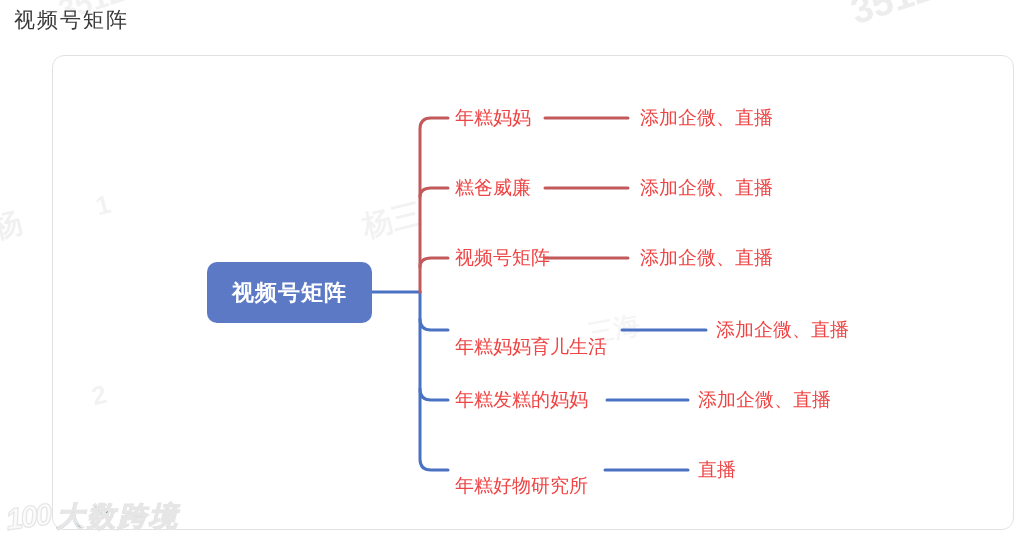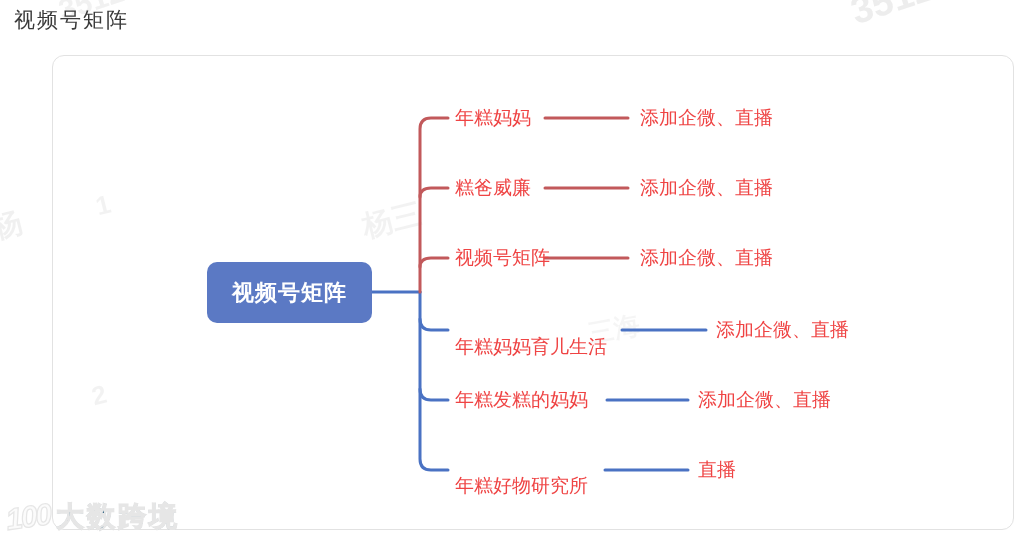--- a/index.html
+++ b/index.html
@@ -91,20 +91,21 @@
     letter-spacing: -2px;
     transform: rotate(-8deg);
     margin-right: 6px;
   }
   .brand-text {
     font-size: 28px;
     font-weight: bold;
     color: #0c4a6e;
     -webkit-text-stroke: 1.2px #e6e6e6;
     letter-spacing: 3px;
+    font-style: italic;
   }
 </style>
 </head>
 <body>
 
 <div class="page-title">视频号矩阵</div>
 
 <div class="wm-frag wm-0">3512</div>
 <div class="wm-frag wm-1">3512</div>
 <div class="wm-frag wm-2">杨三</div>

